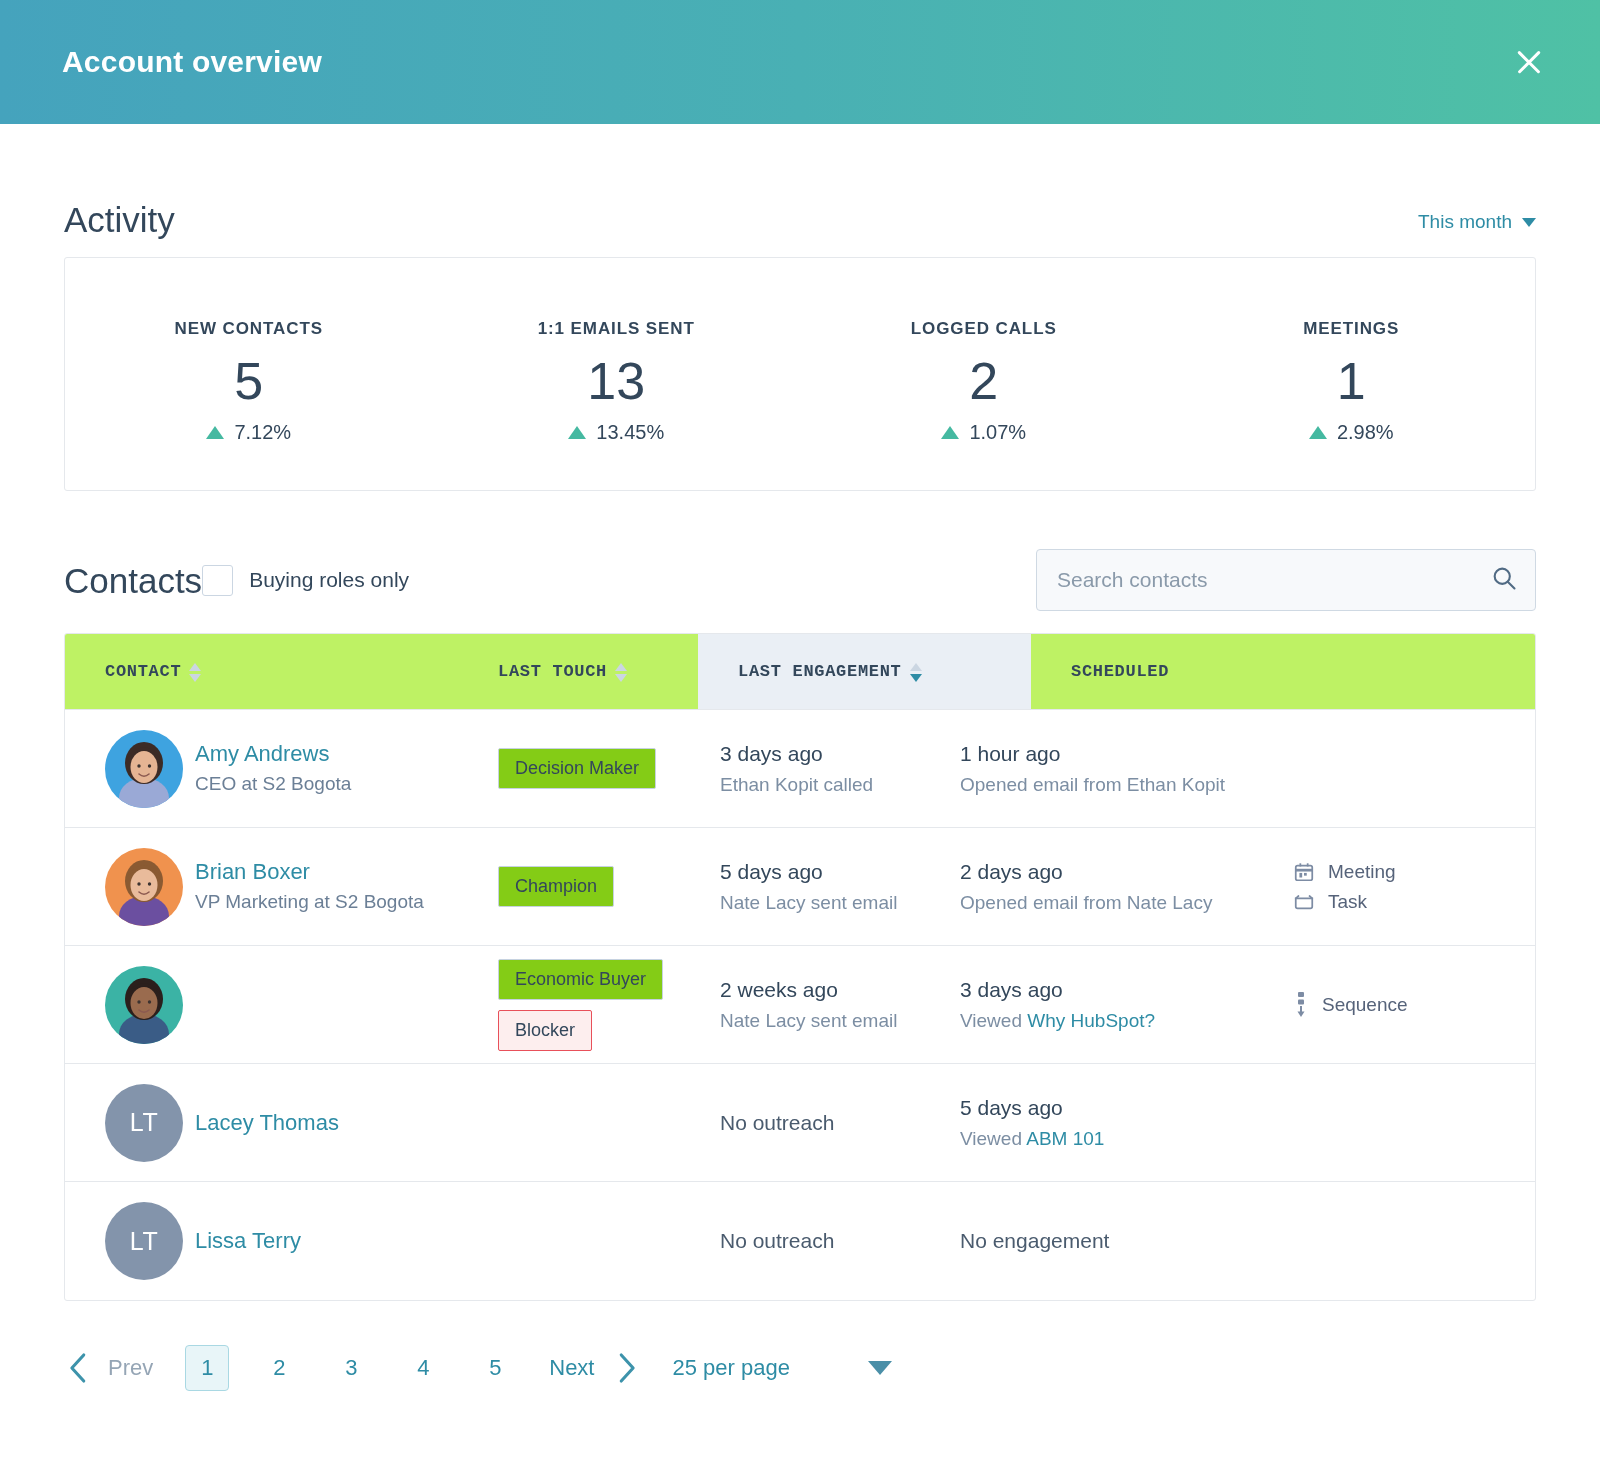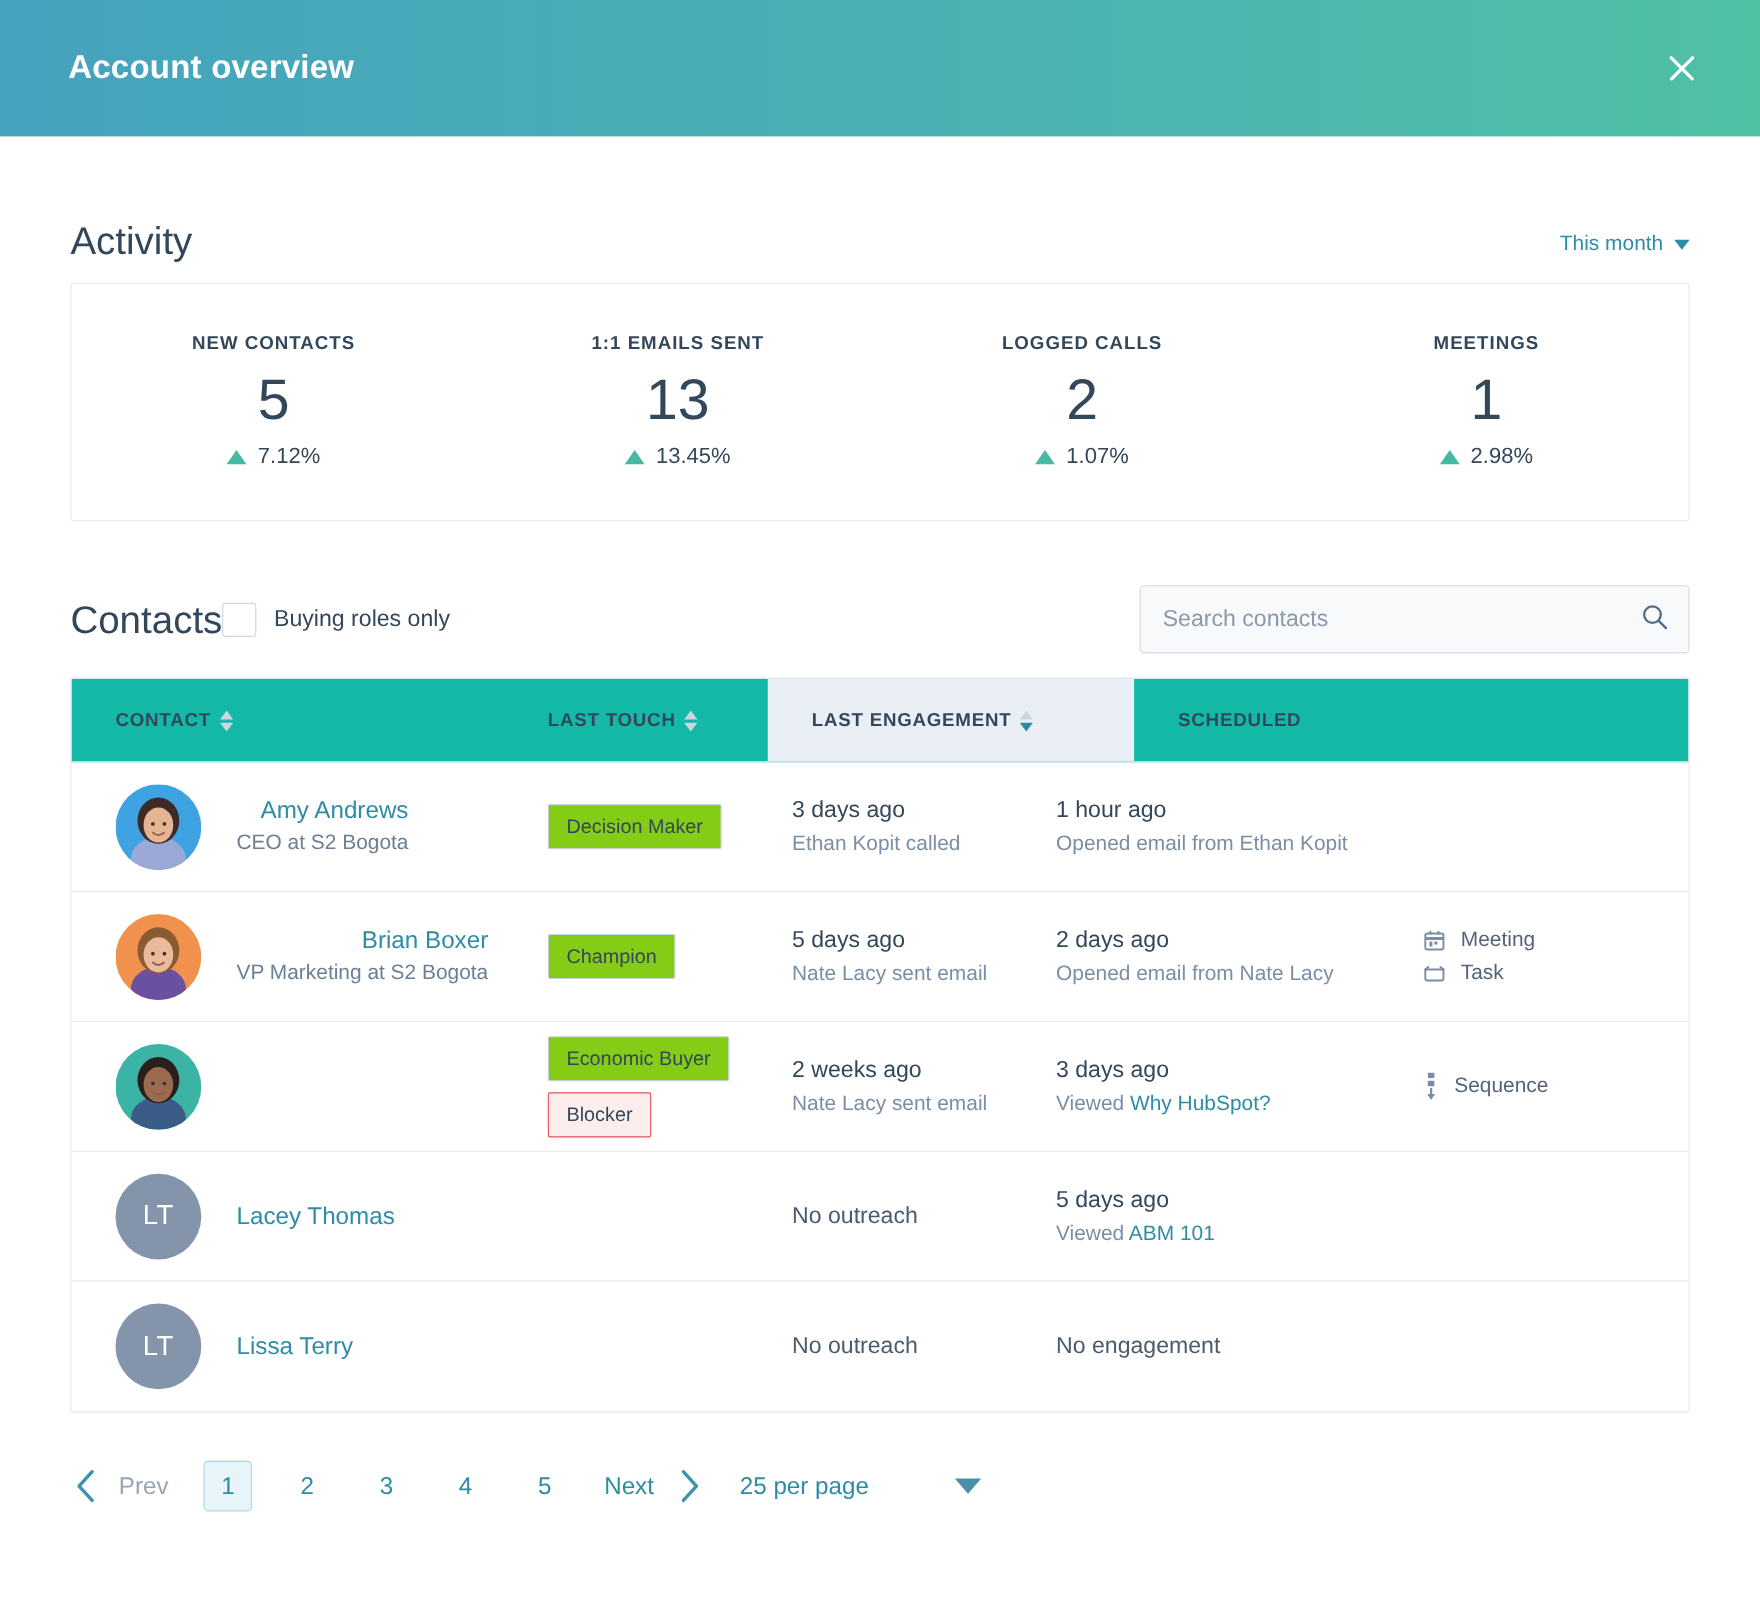--- a/index.html
+++ b/index.html
@@ -79,21 +79,21 @@
     border-left: 7px solid transparent;
     border-right: 7px solid transparent;
     border-top: 9px solid #2e8ca5;
   }
 
   
   .stats-card {
     border: 1px solid #e5e8ec;
     border-radius: 3px;
     display: flex;
-    padding: 44px 0 46px;
+    padding: 61px 0 46px;
   }
   .stat {
     flex: 1;
     text-align: center;
   }
   .stat-label {
     font-size: 17px;
     font-weight: bold;
     letter-spacing: .9px;
     color: #33475b;
@@ -175,24 +175,25 @@
   }
 
   
   .tbl {
     border: 1px solid #e5e8ec;
     border-radius: 3px;
     overflow: hidden;
   }
   .tbl-header {
     display: flex;
-    background: #14b8a6;
+    background: #bef264;
     border-bottom: 1px solid #e5e8ec;
     height: 76px;
     align-items: flex-end;
+    font-family: Liberation Mono, monospace;
   }
   .th {
     font-size: 17px;
     font-weight: bold;
     letter-spacing: .7px;
     color: #33475b;
     display: flex;
     align-items: center;
     gap: 8px;
     height: 100%;
@@ -226,21 +227,21 @@
     border-bottom: 1px solid #e5e8ec;
     min-height: 118px;
     align-items: center;
   }
   .tr:last-child { border-bottom: 0; }
   .td {
     padding-left: 40px;
     display: flex;
     align-items: center;
   }
-  .td.col-contact { width: 393px; gap: 32px; text-align: right; }
+  .td.col-contact { width: 393px; gap: 12px; }
   .td.col-role    { width: 222px; flex-direction: column; align-items: flex-start; gap: 10px; }
   .td.col-touch   { width: 240px; flex-direction: column; align-items: flex-start; }
   .td.col-eng     { width: 333px; flex-direction: column; align-items: flex-start; }
   .td.col-sched   { flex: 1; flex-direction: column; align-items: flex-start; gap: 8px; }
 
   .avatar {
     width: 78px; height: 78px;
     border-radius: 50%;
     flex: 0 0 78px;
     overflow: hidden;

